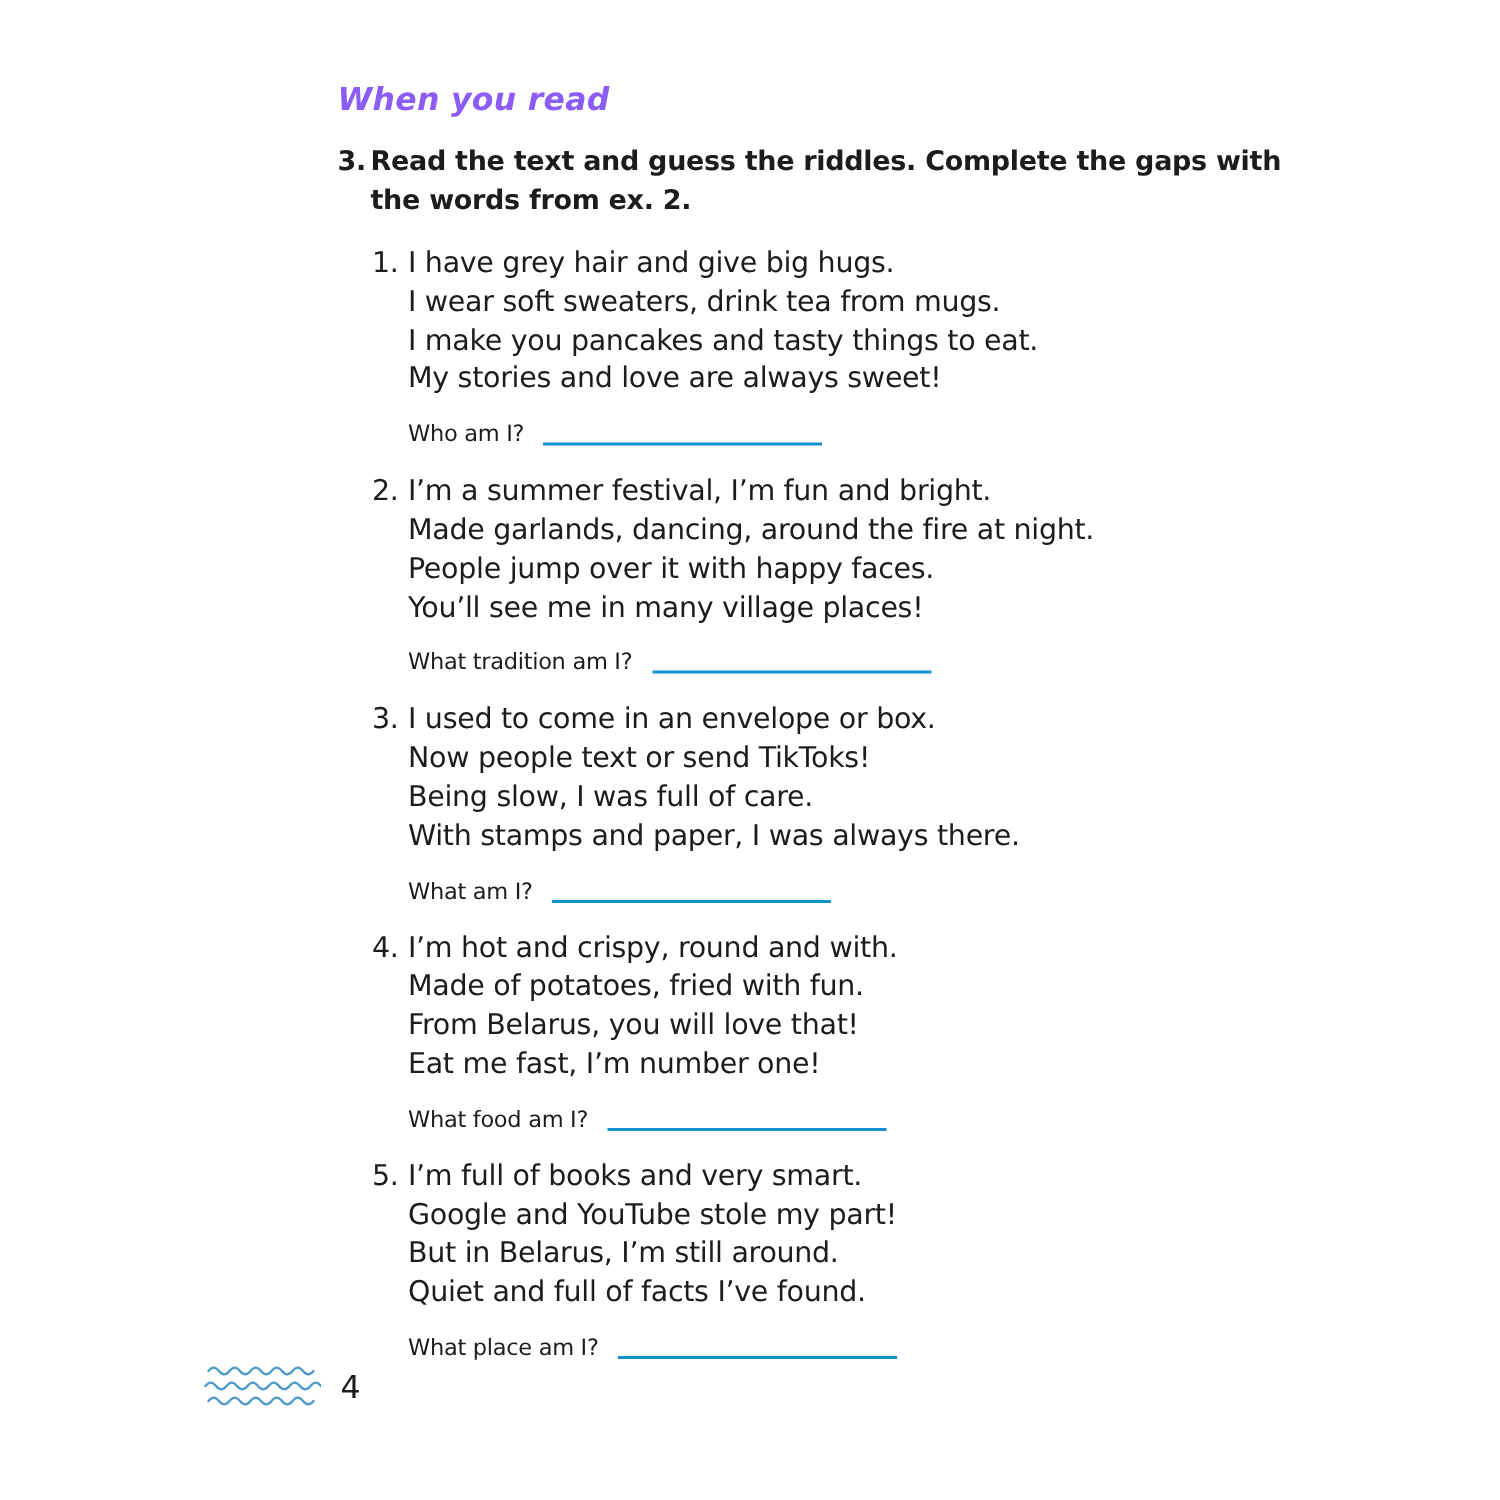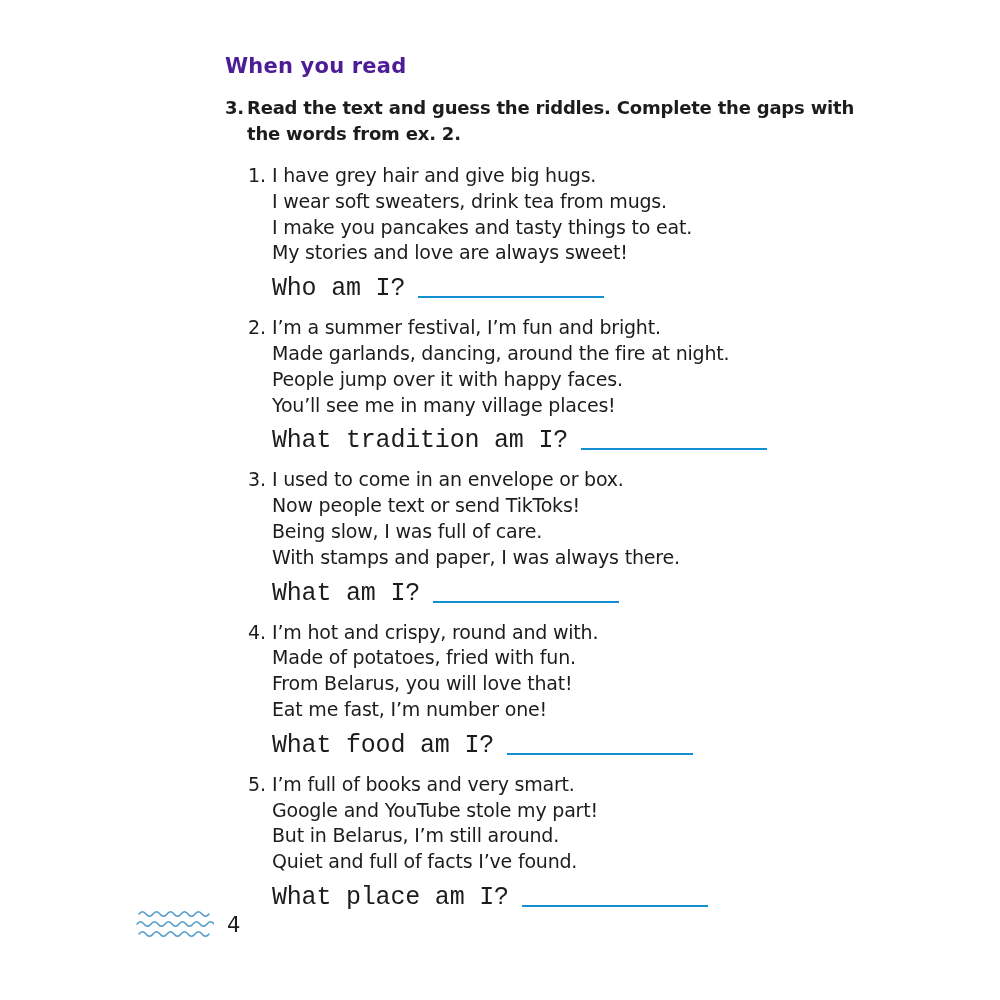--- a/index.html
+++ b/index.html
@@ -19,21 +19,22 @@
   .content {
     position: absolute;
     left: 225px;
     top: 54px;
     width: 680px;
   }
   .section-heading {
     font-family: "DejaVu Sans", sans-serif;
     font-size: 21px;
     font-weight: bold;
-    color: #4c1d95;
+    font-style: italic;
+    color: #8b5cf6;
     margin: 0 0 17px 0;
     letter-spacing: 0.2px;
   }
   .instruction {
     display: flex;
     font-weight: bold;
     font-size: 18px;
     line-height: 26px;
     letter-spacing: -0.2px;
     width: 648px;
@@ -52,25 +53,24 @@
     font-size: 19px;
     line-height: 25.8px;
     letter-spacing: -0.2px;
   }
   .verse .num {
     flex: 0 0 24px;
     margin-left: 23px;
   }
   .question-row {
     margin: 10px 0 0 47px;
-    font-size: 25px;
+    font-size: 15px;
     line-height: 26px;
     letter-spacing: -0.2px;
     white-space: nowrap;
-    font-family: Liberation Mono, monospace;
   }
   .answer-blank {
     display: inline-block;
     width: 186px;
     height: 14px;
     border-bottom: 2px solid #1390d2;
     margin-left: 13px;
     position: relative;
     top: 3px;
   }

